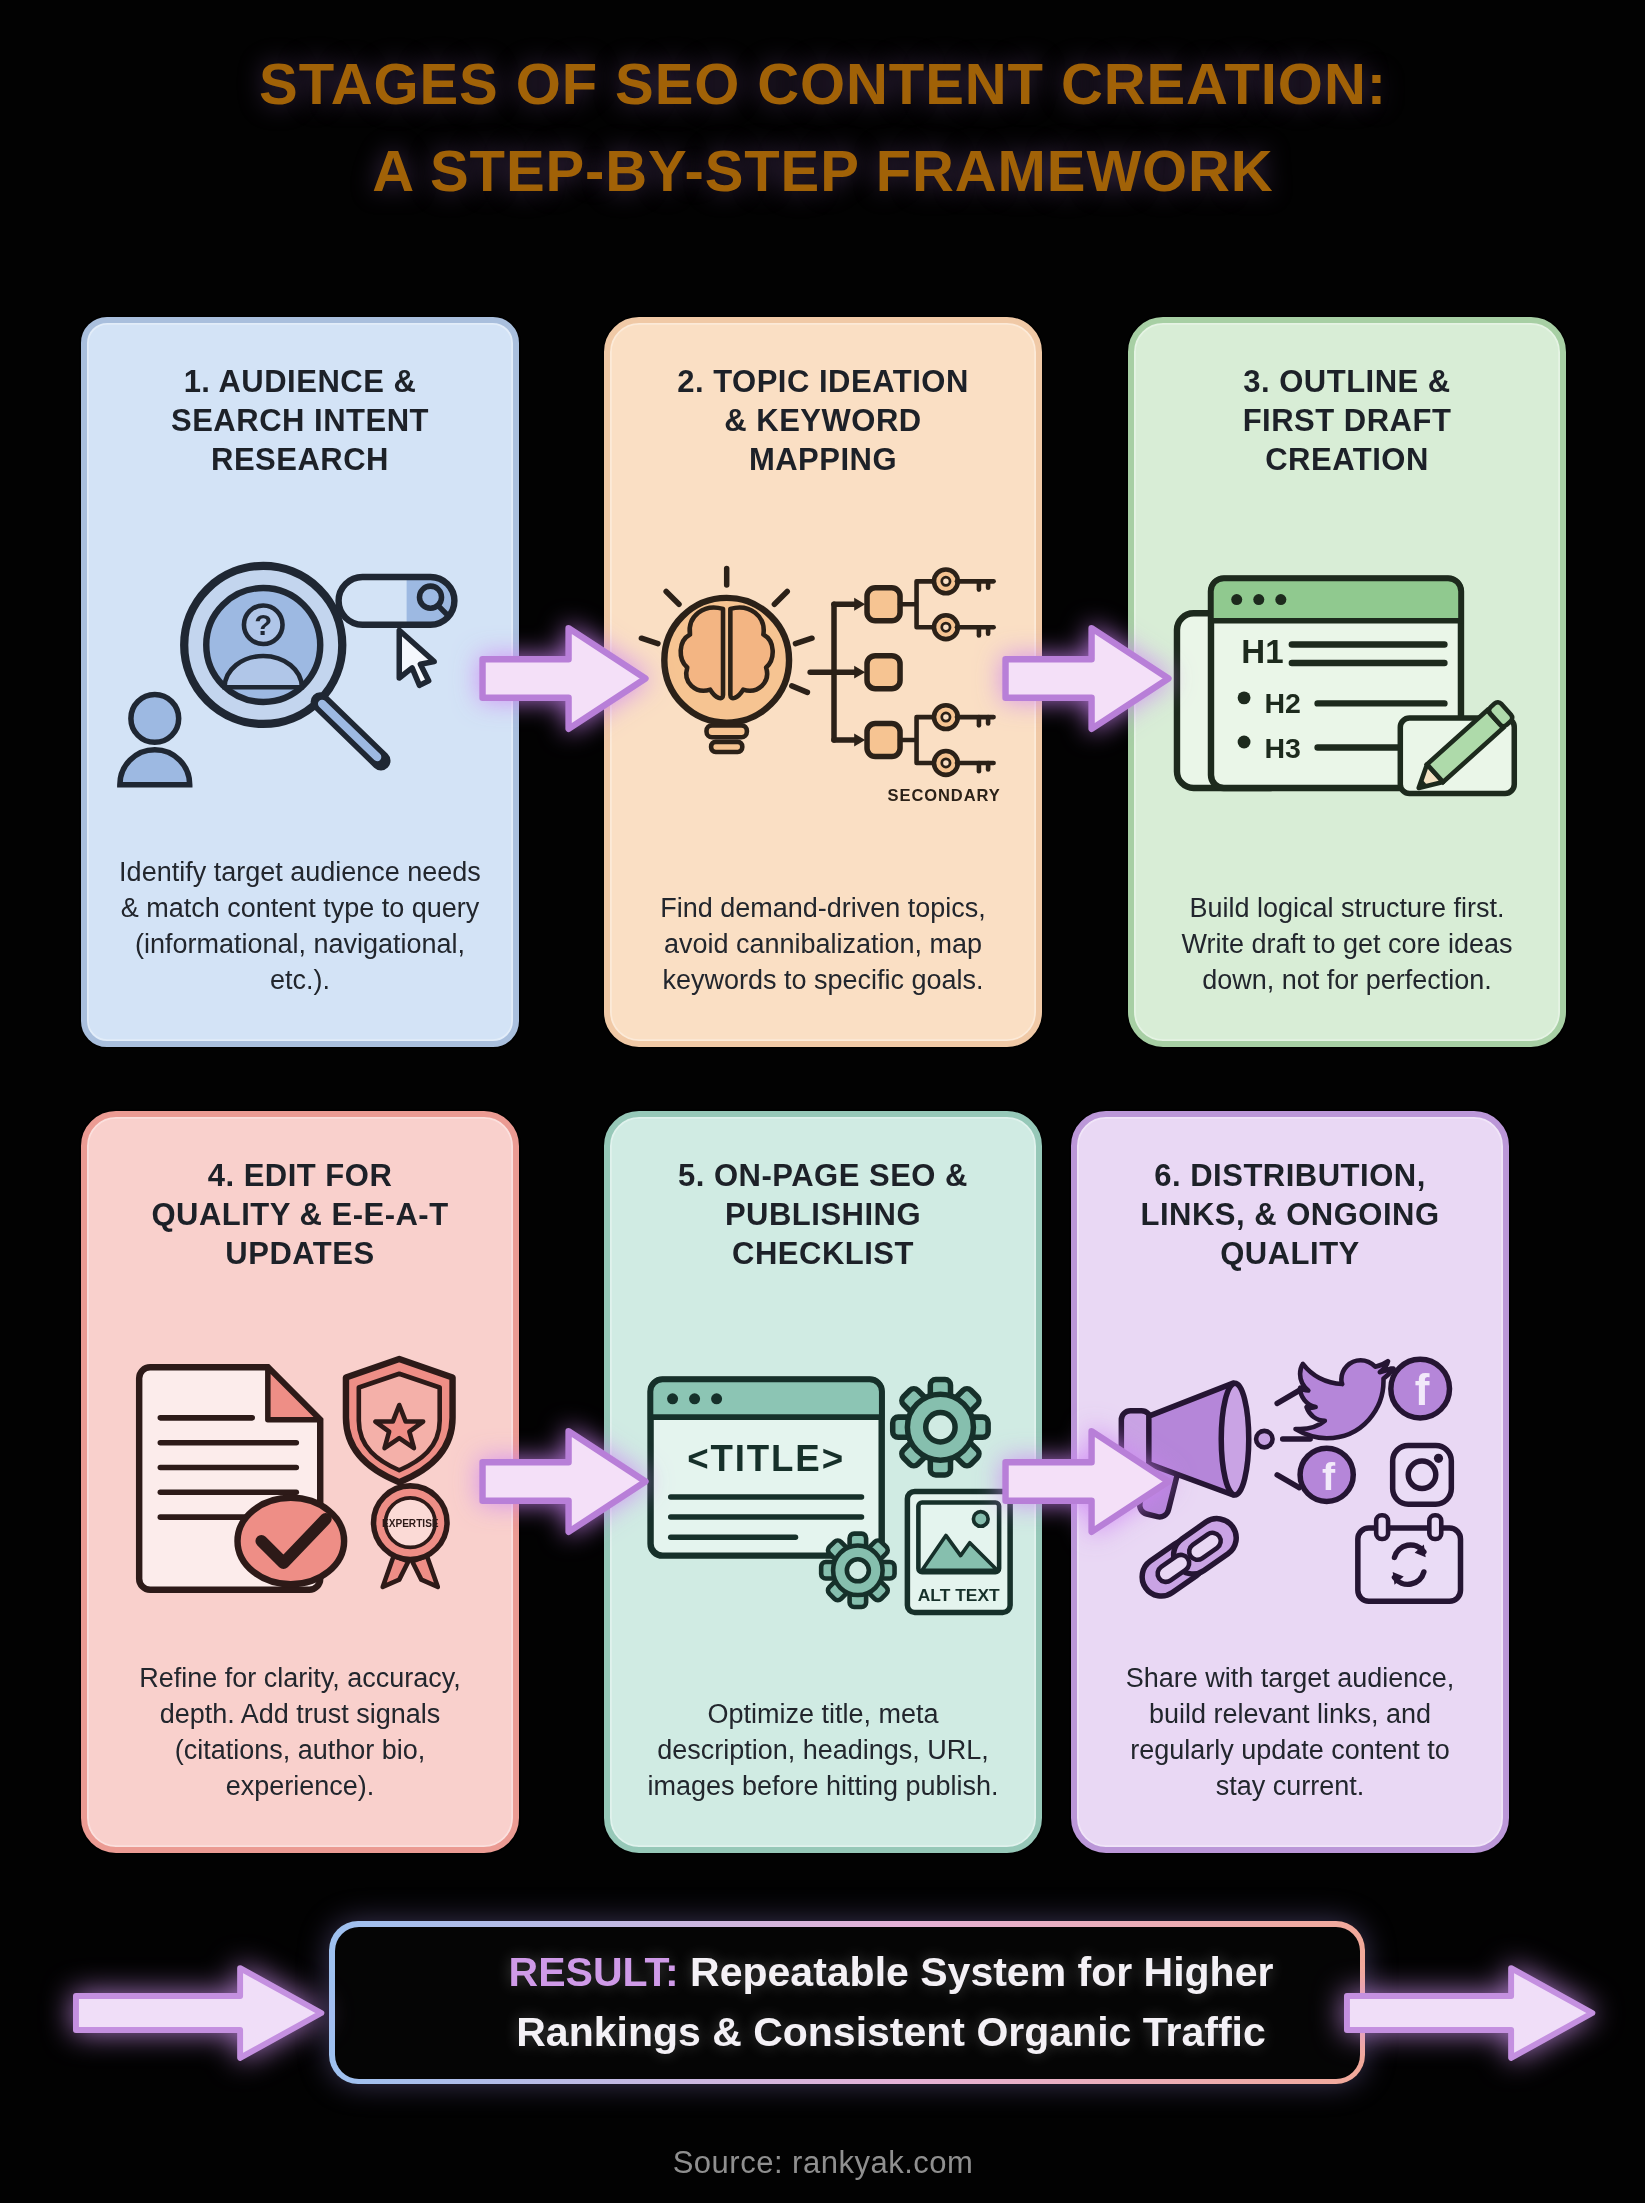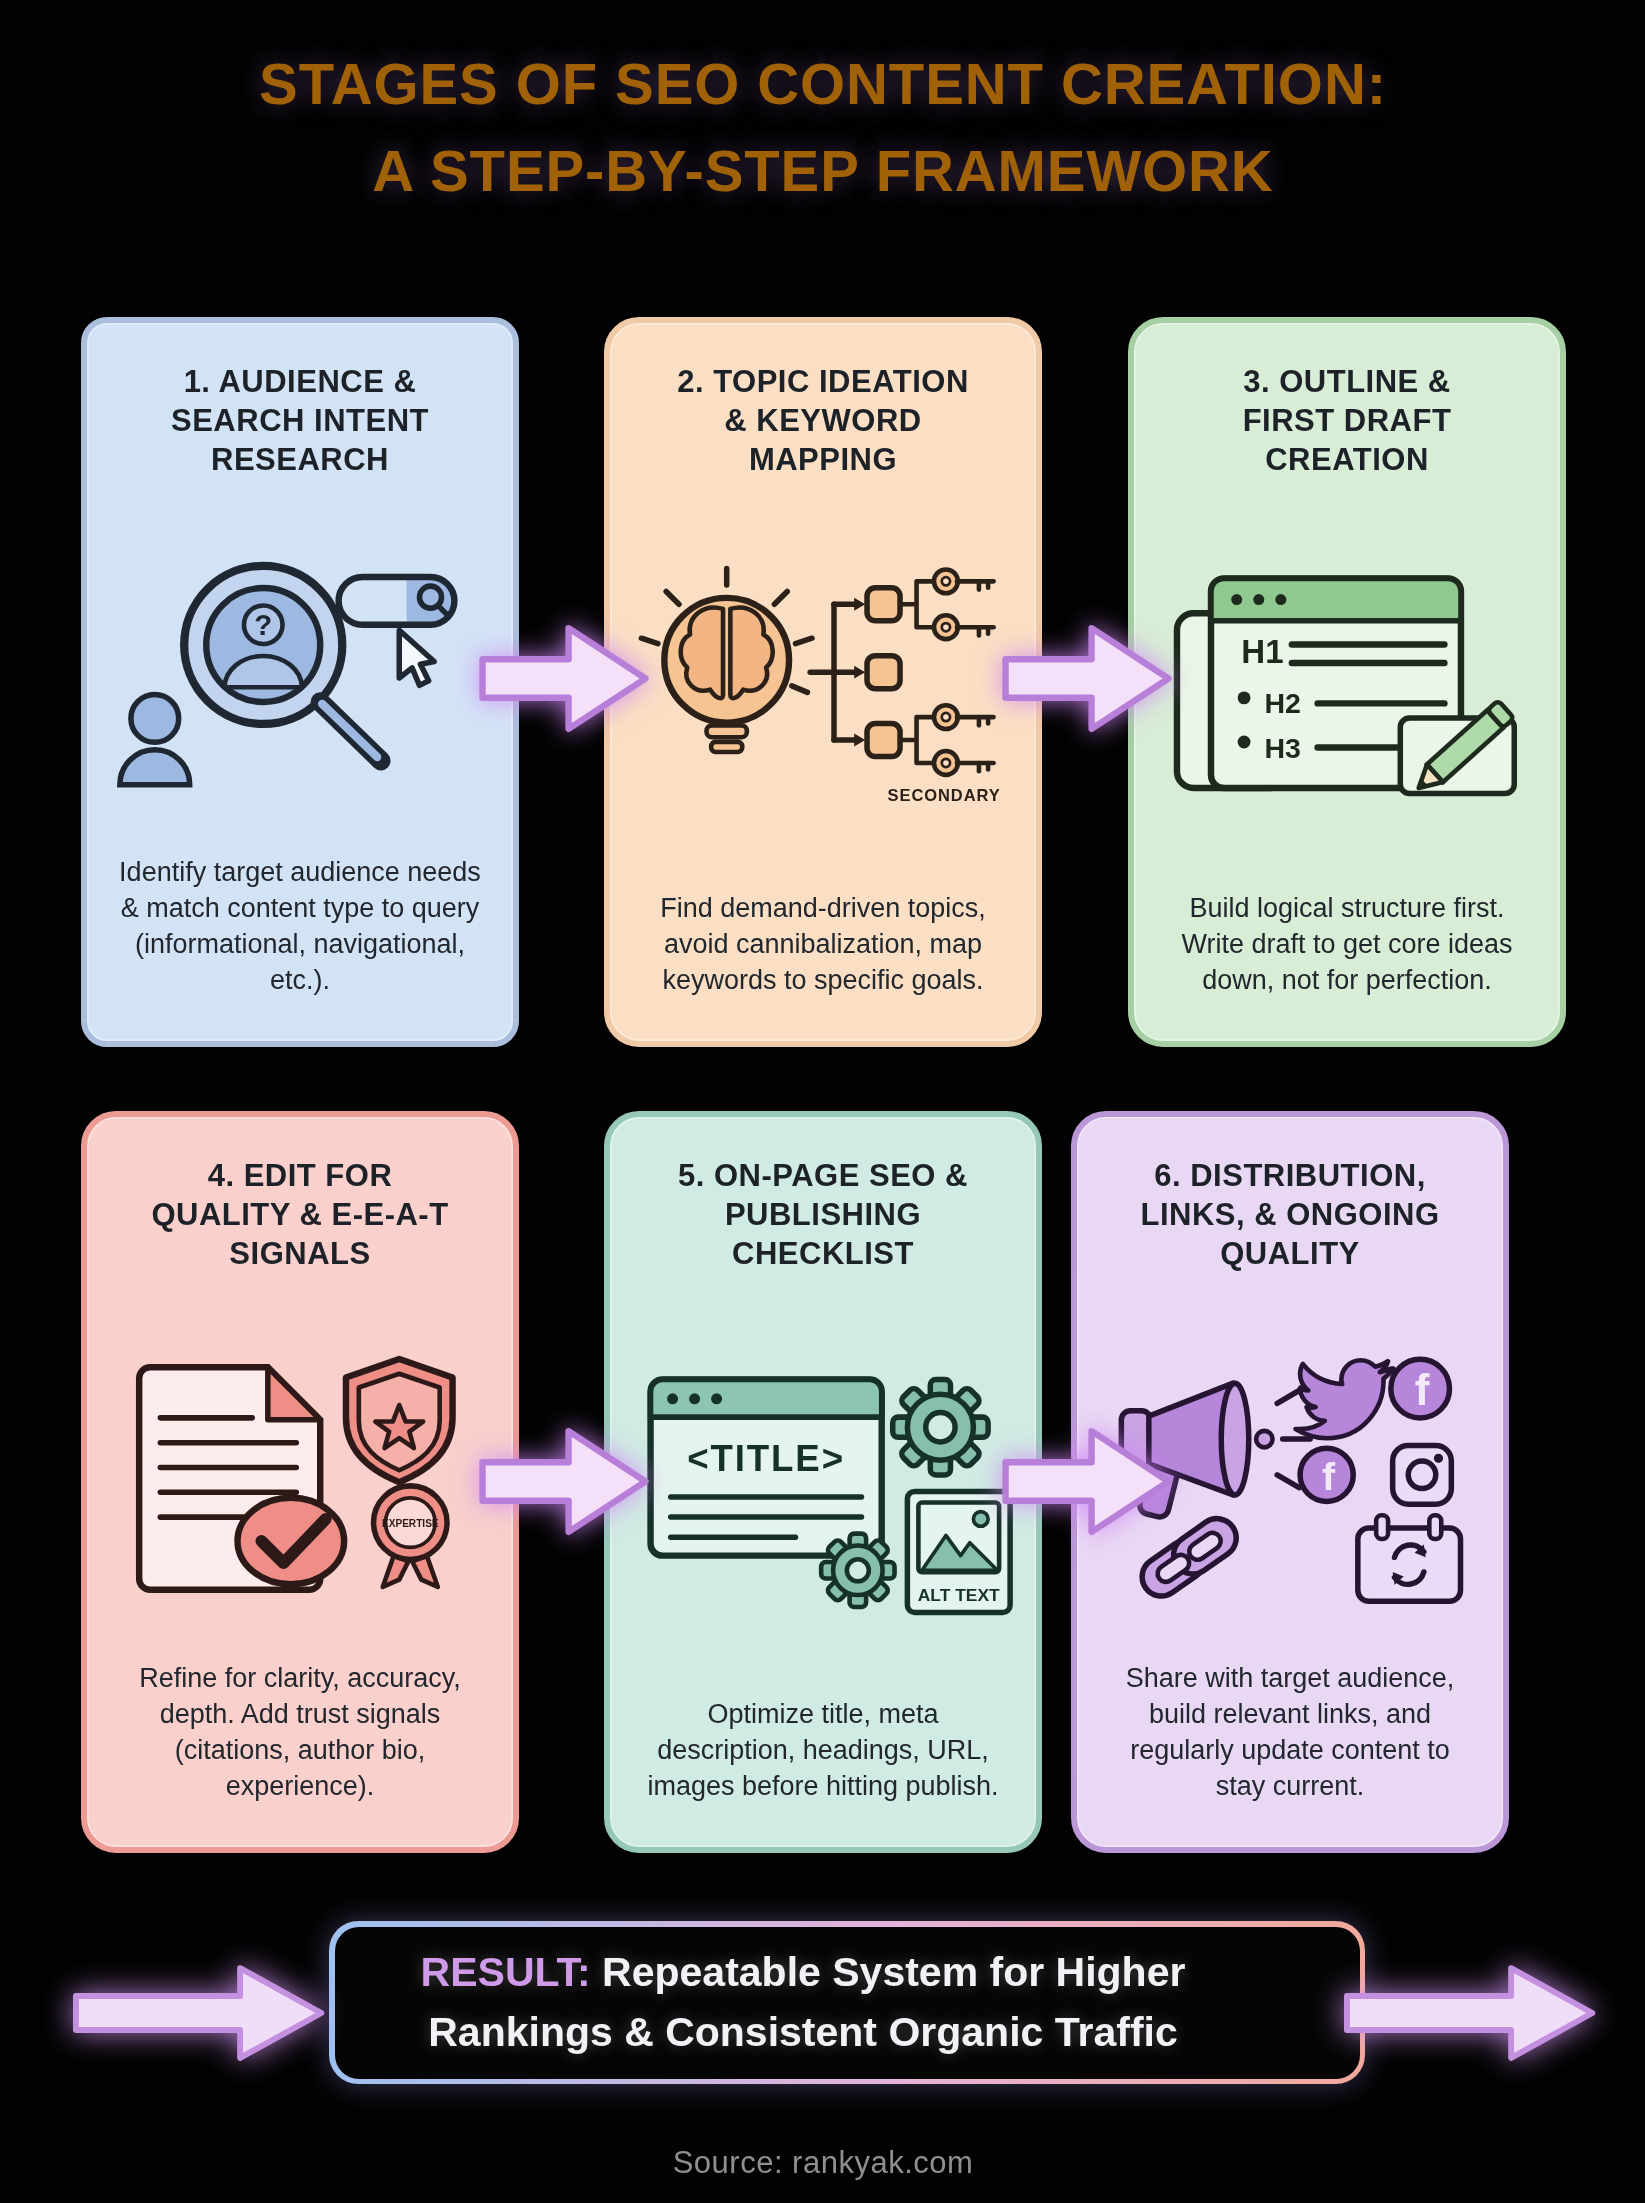--- a/index.html
+++ b/index.html
@@ -43,21 +43,21 @@
   .fa3{left:477px;top:1422px;}
   .fa4{left:1000px;top:1422px;}
   
   .banner{
     position:absolute;left:329px;top:1921px;width:1036px;height:163px;border-radius:29px;
     background:linear-gradient(90deg,#9ec1f0 0%,#e5b2d8 55%,#f2a99a 100%);
     padding:5.5px;box-sizing:border-box;box-shadow:0 0 31px rgba(170,150,240,.35);
   }
   .banner-inner{
     width:100%;height:100%;border-radius:24px;background:#050505;
-    display:flex;align-items:center;justify-content:flex-start;
+    display:flex;align-items:center;justify-content:flex-end;
   }
   .banner-text{
     width:937px;text-align:center;font-weight:bold;font-size:41px;line-height:1.45;
     color:#f4f1f6;text-shadow:0 0 14.7px rgba(255,255,255,.25);
   }
   .banner-label{color:#cf9ae8;}
   .banner-arrow{position:absolute;width:275px;height:110px;top:1958px;filter:drop-shadow(0 0 14.7px rgba(214,150,248,.8));}
   .ba-left{left:62px;}
   .ba-right{left:1333px;}
   
@@ -213,21 +213,21 @@
         </g>
       </svg>
     </div>
     <div class="card-body">Build logical structure first. Write draft to get core ideas down, not for perfection.</div>
   </div>
 
   <div class="card row2 c4">
     <div class="card-heading">
       <div>4. EDIT FOR</div>
       <div>QUALITY &amp; E-E-A-T</div>
-      <div>SIGNALS</div>
+      <div>UPDATES</div>
     </div>
     <div class="icon-wrap">
       <svg width="386" height="261" viewBox="0 0 420 284">
         <g>
           <path d="M35 45 a12 12 0 0 1 12 -12 h128 l57 57 v173 a12 12 0 0 1 -12 12 h-173 a12 12 0 0 1 -12 -12 z" fill="#fceceb" stroke="#2d1a18" stroke-width="7"></path>
           <polygon points="175,33 232,90 175,90" fill="#ee8e86" stroke="#2d1a18" stroke-width="6" stroke-linejoin="round"></polygon>
           <g stroke="#2d1a18" stroke-width="6" stroke-linecap="round">
             <line x1="58" y1="88" x2="158" y2="88"></line>
             <line x1="58" y1="115" x2="206" y2="115"></line>
             <line x1="58" y1="142" x2="206" y2="142"></line>

